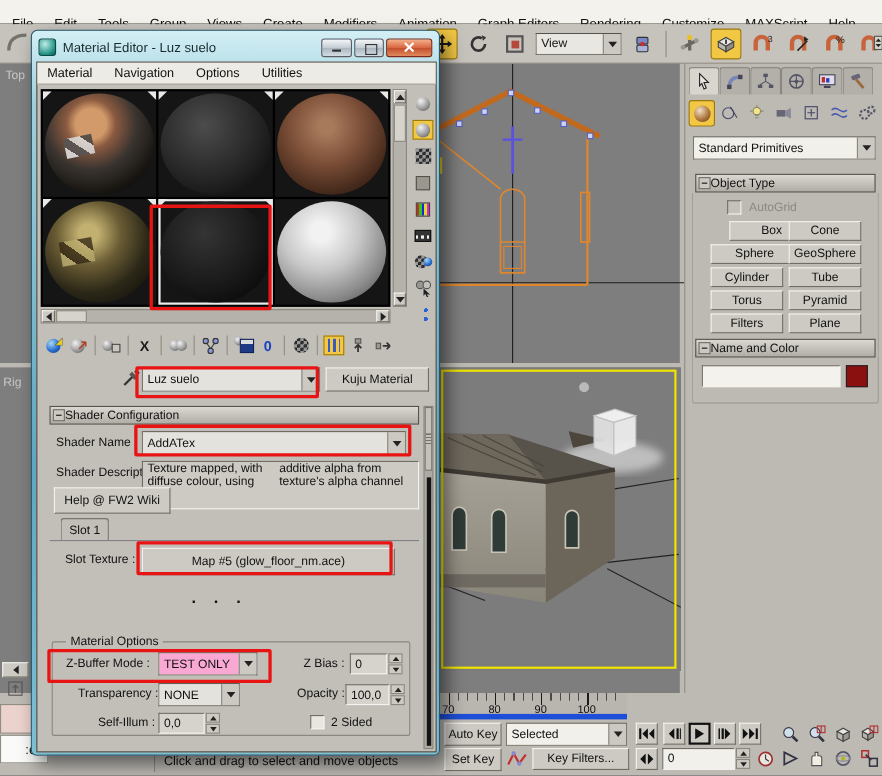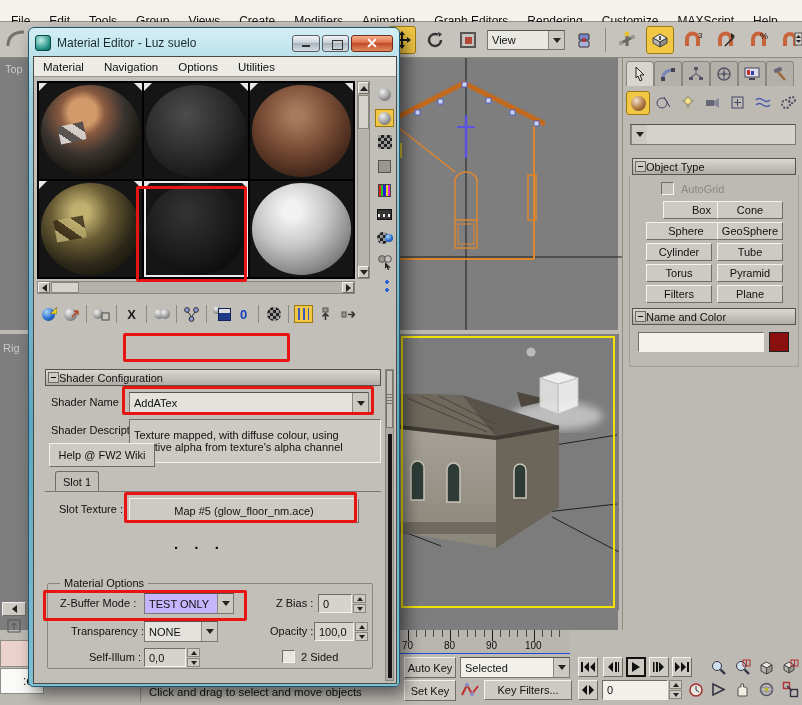--- a/index.html
+++ b/index.html
@@ -145,21 +145,21 @@
   .grpbox { position:absolute; border:1px solid #8a877f; border-radius:2px; }
   .grplabel { position:absolute; top:-7px; left:12px; background:#c2bfb9; padding:0 4px; font-size:11px; }
   .tab { position:absolute; background:#c2bfb9; border:1px solid #6f6d66; border-bottom:none; border-radius:3px 3px 0 0;
          display:flex; align-items:center; justify-content:center; }
   .panelline { position:absolute; height:1px; background:#f0efeb; border-top:1px solid #777; }
 
   .annotation { position:absolute; border:3px solid #e81414; z-index:9; border-radius:2px; }
 
   
   .bottom { left:0; top:630px; width:802px; height:75px; background:#bdbab4; }
-  .ruler { position:absolute; left:398px; top:0; width:172px; height:24px; background:#b9b5af; border-bottom:1px solid #1d4ed8;
+  .ruler { position:absolute; left:398px; top:0; width:172px; height:24px; background:#b9b5af; border-bottom:5px solid #1d4ed8;
            overflow:hidden; }
   .ruler .small-ticks { position:absolute; left:10px; top:0; width:156px; height:7px;
       background:repeating-linear-gradient(90deg,#4a4a4a 0 1px,transparent 1px 8.4px); }
   .ruler .big-ticks { position:absolute; left:10px; top:0; width:156px; height:11px;
       background:repeating-linear-gradient(90deg,#1a1a1a 0 1px,transparent 1px 42px); }
   .tick-num { position:absolute; top:10px; font-size:10px; color:#111; }
   .anim-btn { position:absolute; width:52px; height:21px; }
   .playbtn { width:20px; height:20px; display:flex; align-items:center; justify-content:center;
              background:#cdcac3; border:1px solid; border-color:#f3f2ee #6f6d66 #6f6d66 #f3f2ee;
              font-size:8px; letter-spacing:-1px; color:#111; }
@@ -452,20 +452,21 @@
           </svg>
         </span>
       <span class="cp-sub">
           <svg width="16" height="16">
             <circle cx="6" cy="9" r="4" fill="none" stroke="#556" stroke-width="2" stroke-dasharray="2 1.5"></circle>
             <circle cx="12" cy="5" r="3" fill="none" stroke="#556" stroke-width="2" stroke-dasharray="2 1.5"></circle>
           </svg>
         </span>
     </div>
     <div class="combo abs" style="left:7px;top:66px;width:166px;height:21px">
+      <span class="cfield" style="background:#f2f0ea">Standard Primitives</span>
       <span class="cbtn">
           <i class="tri-down"></i>
         </span>
     </div>
 
     <div class="rollout-hdr" style="left:9px;top:100px;width:164px">
       <span class="minus-box"></span>
       <span class="rtitle">Object Type</span>
     </div>
     <div class="rollout-frame" style="left:6px;top:117px;width:170px;height:192px"></div>
@@ -830,37 +831,55 @@
             </svg>
           </span>
         <span class="mi">
             <svg width="14" height="13">
               <rect x="1" y="4" width="4" height="5" fill="#9a978f" stroke="#555"></rect>
               <path d="M13 6.5H7M10.5 3.5l3 3-3 3" stroke="#333" stroke-width="1.6" fill="none"></path>
             </svg>
           </span>
       </div>
 
+      <div class="me-namerow">
+        <span class="abs" style="left:76px;top:2px">
+          <svg width="18" height="18">
+              <line x1="3" y1="15" x2="12" y2="6" stroke="#333" stroke-width="2"></line>
+              <polygon points="10,3 15,8 12.5,10.5 7.5,5.5" fill="#555"></polygon>
+              <line x1="13" y1="2" x2="16" y2="5" stroke="#333" stroke-width="3"></line>
+            </svg>
+        </span>
+        <span class="combo abs" style="left:95px;top:1px;width:162px;height:22px">
+          <span class="cfield" style="background:#e4e2dc">Luz suelo</span>
+          <span class="cbtn">
+              <i class="tri-down"></i>
+            </span>
+        </span>
+        <span class="btn3d abs" style="left:262px;top:1px;width:94px;height:22px">
+            <span>Kuju Material</span>
+          </span>
+      </div>
 
       <div class="params">
         <div class="rollout-hdr" style="left:11px;top:6px;width:336px">
           <span class="minus-box"></span>
           <span class="rtitle">Shader Configuration</span>
         </div>
 
         <span class="abs" style="left:17px;top:33px">Shader Name :</span>
         <span class="combo abs" style="left:95px;top:29px;width:240px;height:22px">
           <span class="cfield" style="background:#e4e2dc">AddATex</span>
           <span class="cbtn">
               <i class="tri-down"></i>
             </span>
         </span>
 
         <span class="abs" style="left:17px;top:61px">Shader Description :</span>
-        <div class="field abs" style="left:95px;top:56px;width:252px;height:44px;flex-direction:column;align-items:flex-start;justify-content:center;background:#cdcac3">
+        <div class="field abs" style="left:95px;top:56px;width:252px;height:44px;align-items:flex-start;justify-content:center;background:#cdcac3">
           <span>Texture mapped, with diffuse colour, using</span>
           <span>additive alpha from texture's alpha channel</span>
         </div>
         <div class="btn3d abs" style="left:15px;top:80px;width:106px;height:24px">
             <span>Help @ FW2 Wiki</span>
           </div>
 
         <div class="tab" style="left:21px;top:108px;width:44px;height:20px">
             <span>Slot 1</span>
           </div>
@@ -871,21 +890,21 @@
             <span>Map #5 (glow_floor_nm.ace)</span>
           </div>
 
         <div class="abs" style="left:140px;top:172px;font-size:15px;font-weight:bold;letter-spacing:6px">. . .</div>
 
         <div class="grpbox" style="left:13px;top:220px;width:326px;height:86px">
           <span class="grplabel">Material Options</span>
 
           <span class="abs" style="left:12px;top:13px">Z-Buffer Mode :</span>
           <span class="combo abs" style="left:96px;top:9px;width:90px;height:21px">
-            <span class="cfield" style="background:#c4b5fd">TEST ONLY</span>
+            <span class="cfield" style="background:#f9a8d4">TEST ONLY</span>
             <span class="cbtn">
                 <i class="tri-down"></i>
               </span>
           </span>
           <span class="abs" style="left:228px;top:13px">Z Bias :</span>
           <div class="field abs" style="left:270px;top:10px;width:34px;height:19px">
               <span>0</span>
             </div>
           <span class="spinner abs" style="left:305px;top:10px">
               <span class="sp up">

